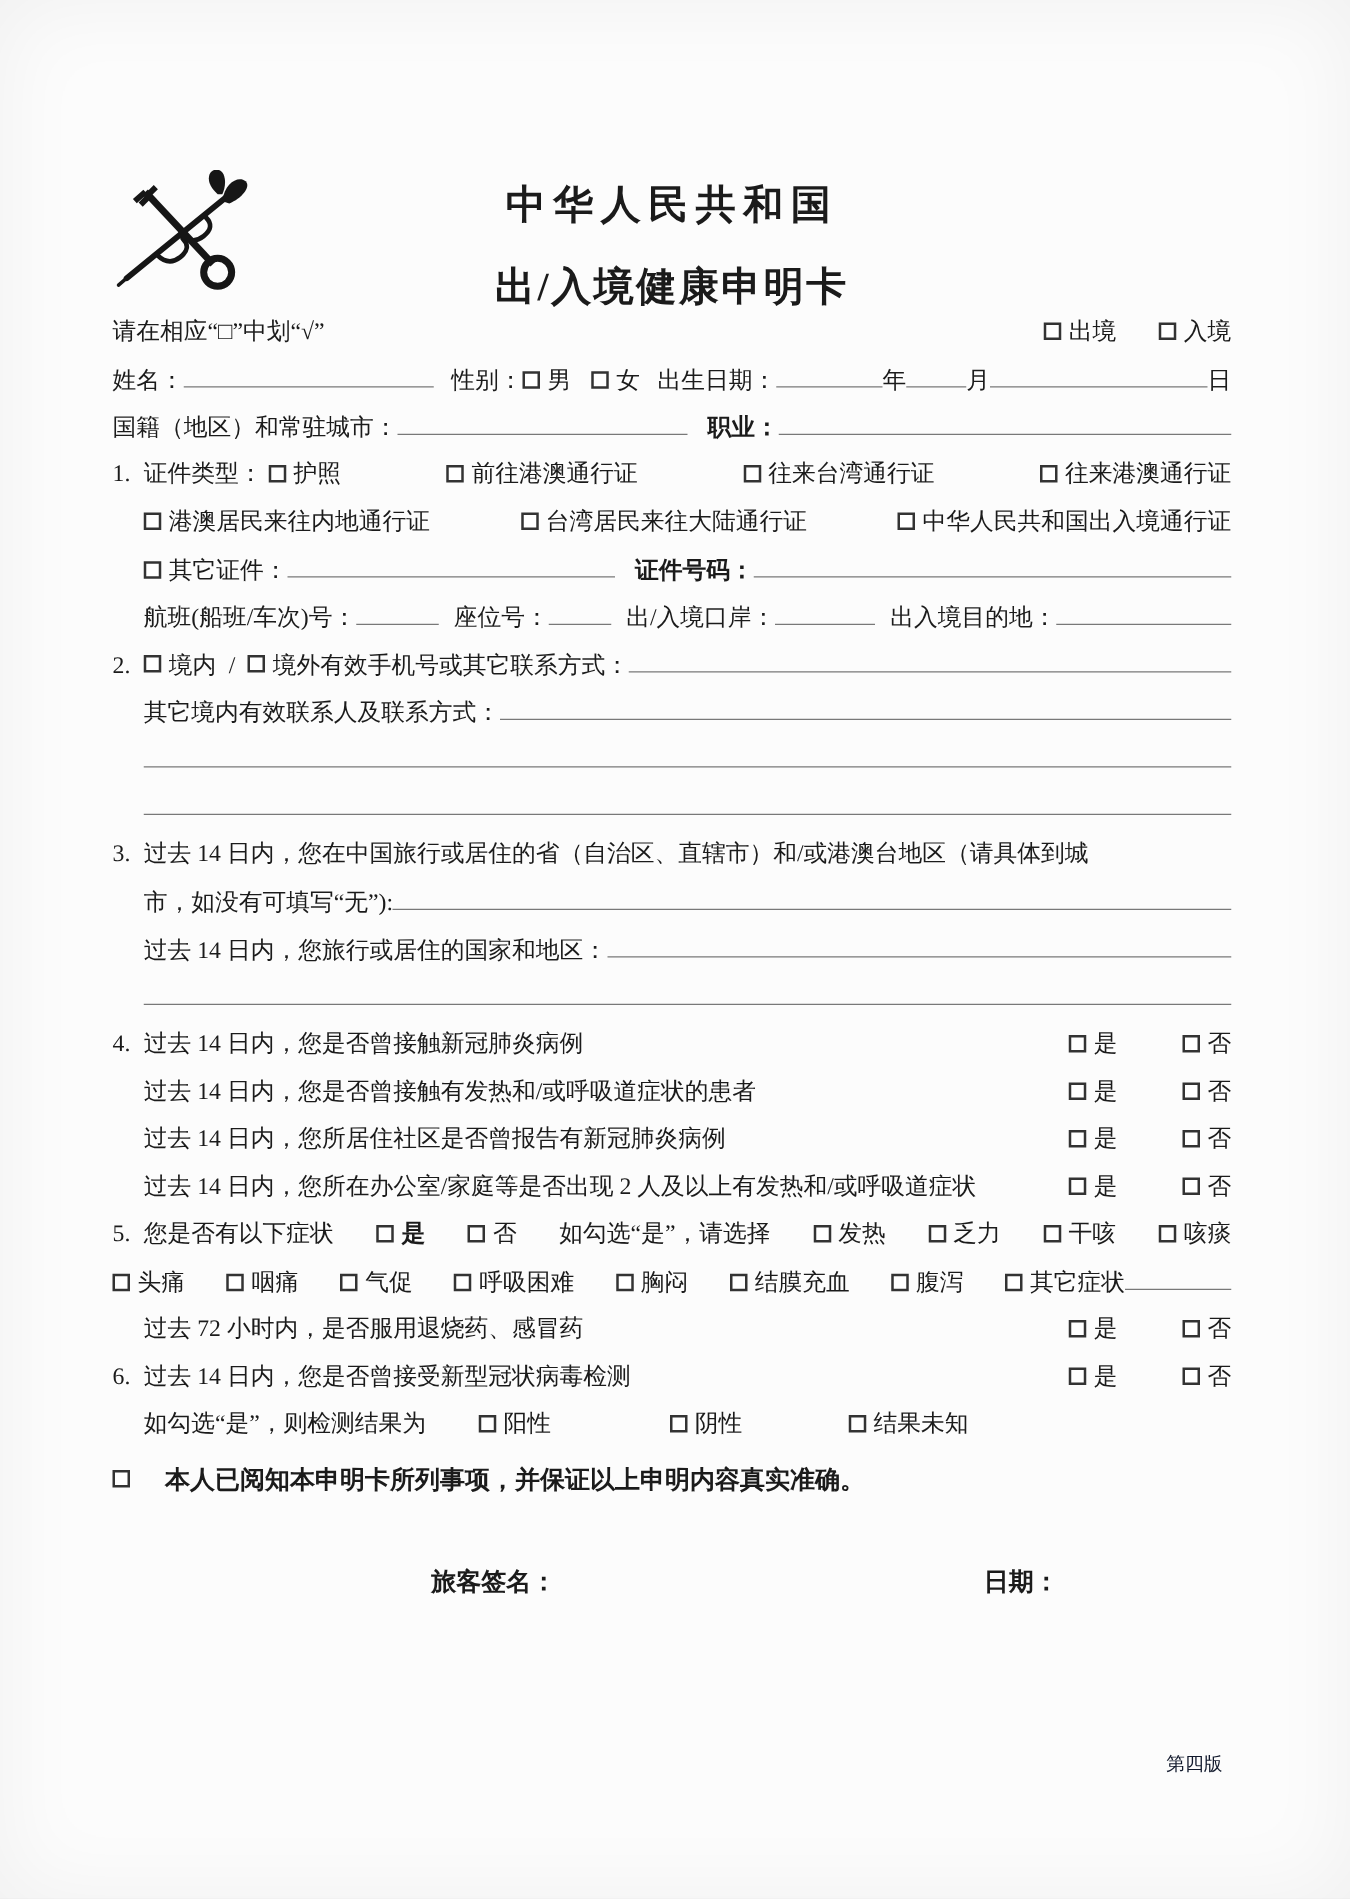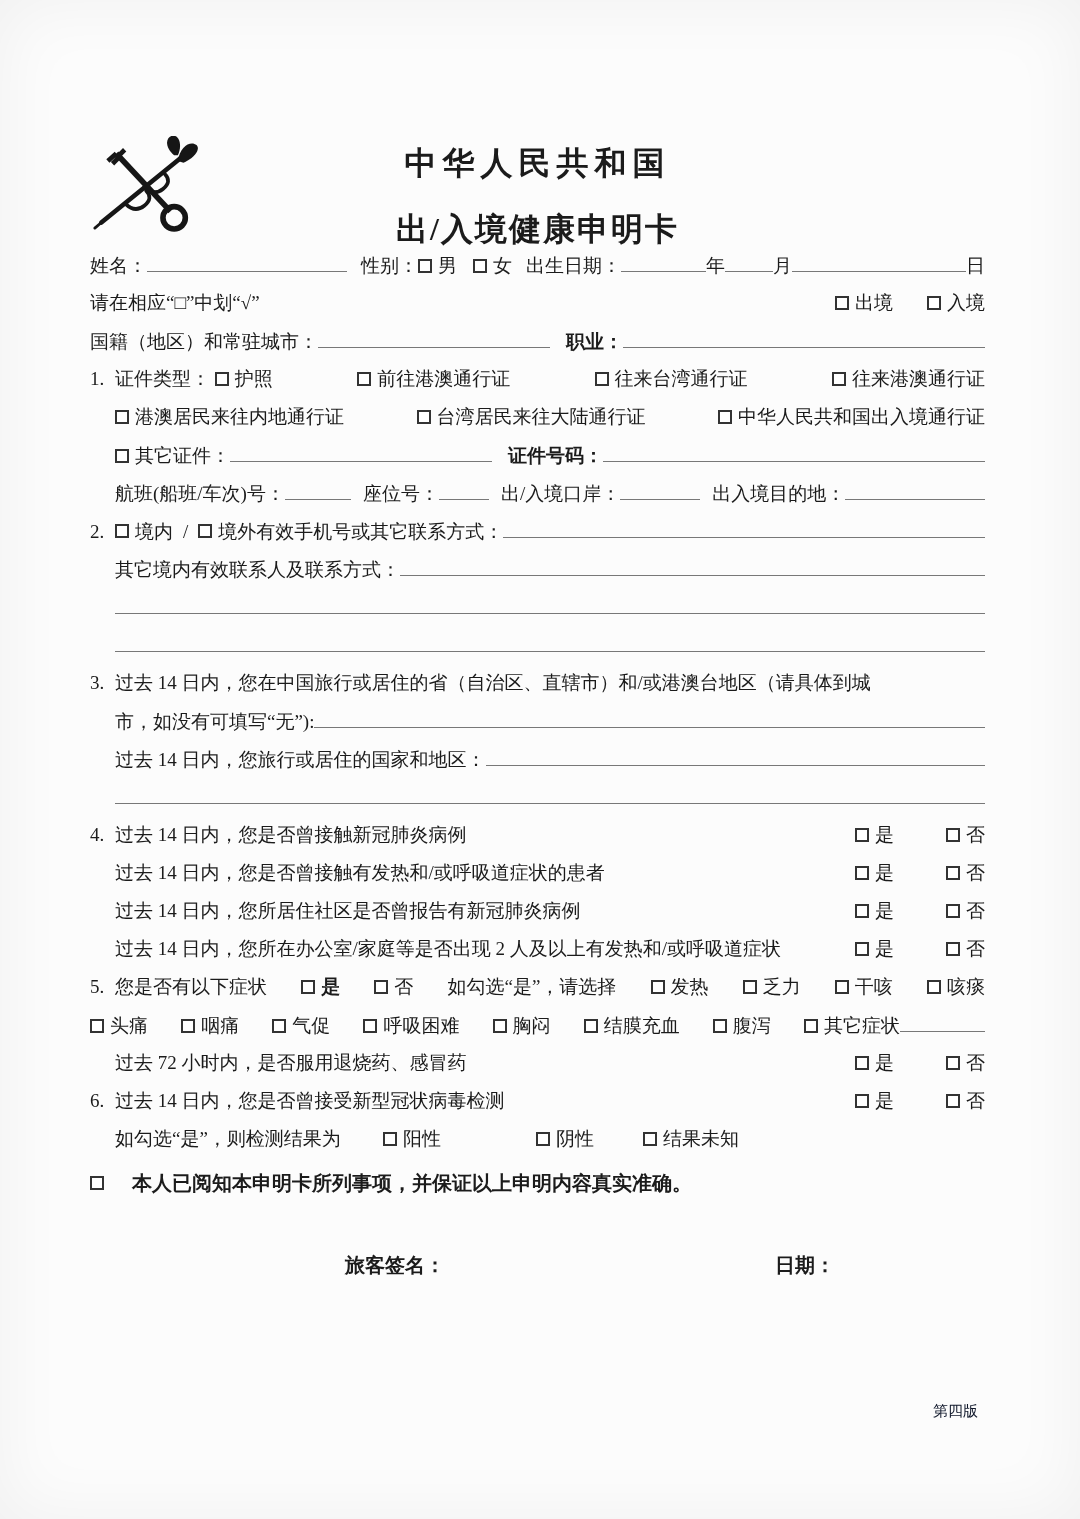--- a/index.html
+++ b/index.html
@@ -21,21 +21,21 @@
       margin-right:6px;vertical-align:-1px;flex:none;}
   .blank{display:inline-block;height:20px;border-bottom:1.5px solid #787878;flex:none;}
   .grow{flex:1 1 auto;width:auto;}
   .opt{white-space:nowrap;}
   .yn{margin-left:auto;flex:none;display:flex;width:130px;justify-content:space-between;}
   .spread{justify-content:space-between;}
   .b{font-weight:700;}.ml12{margin-left:12px;}.ml14{margin-left:14px;}.ml16{margin-left:16px;}
   .sep{margin:0 10px;}
   .decl{font-size:20px;font-weight:700;height:46px;margin-top:6px;gap:16px;}
   .decl .cb{margin-right:12px;}
-  .sigrow{display:flex;font-size:20px;font-weight:700;margin-top:36px;align-items:baseline;}
+  .sigrow{display:flex;font-size:20px;font-weight:700;margin-top:36px;align-items:baseline;gap:12px;}
   .sig-pass{margin-left:255px;}
   .sig-date{margin-left:330px;}
   .edition{position:absolute;right:102px;top:1402px;font-size:15px;color:#0f172a;}
 </style>
 </head>
 <body>
 
 <div class="page">
 
   <span class="logo">
@@ -56,43 +56,43 @@
     </svg>
   </span>
 
   <div class="titles">
     <div class="title-1">中华人民共和国</div>
     <div class="title-2">出/入境健康申明卡</div>
   </div>
 
 
   <div class="line">
+    <span>请在相应“□”中划“√”</span>
+    <span class="yn" style="width:150px">
+      <span class="opt"><span class="cb"></span><span>出境</span></span>
+      <span class="opt"><span class="cb"></span><span>入境</span></span>
+    </span>
+  </div>
+
+  <div class="line">
     <span>姓名：</span>
     <span class="blank" style="width:200px"></span>
     <span class="ml14">性别：</span>
     <span class="opt"><span class="cb"></span><span>男</span></span>
     <span class="opt ml16"><span class="cb"></span><span>女</span></span>
     <span class="ml14">出生日期：</span>
     <span class="blank" style="width:85px"></span>
     <span>年</span>
     <span class="blank" style="width:48px"></span>
     <span>月</span>
     <span class="blank grow"></span>
     <span>日</span>
   </div>
 
   <div class="line">
-    <span>请在相应“□”中划“√”</span>
-    <span class="yn" style="width:150px">
-      <span class="opt"><span class="cb"></span><span>出境</span></span>
-      <span class="opt"><span class="cb"></span><span>入境</span></span>
-    </span>
-  </div>
-
-  <div class="line">
     <span>国籍（地区）和常驻城市：</span>
     <span class="blank" style="width:232px"></span>
     <span class="b ml16">职业：</span>
     <span class="blank grow"></span>
   </div>
 
   <div class="line spread">
     <span class="opt">
       <span class="num">1.</span><span>证件类型：</span>
       <span class="cb"></span><span>护照</span>
@@ -224,21 +224,21 @@
     <span>过去 14 日内，您是否曾接受新型冠状病毒检测</span>
     <span class="yn">
       <span class="opt"><span class="cb"></span><span>是</span></span>
       <span class="opt"><span class="cb"></span><span>否</span></span>
     </span>
   </div>
   <div class="line ind">
     <span>如勾选“是”，则检测结果为</span>
     <span class="opt" style="margin-left:42px"><span class="cb"></span><span>阳性</span></span>
     <span class="opt" style="margin-left:95px"><span class="cb"></span><span>阴性</span></span>
-    <span class="opt" style="margin-left:49px"><span class="cb"></span><span>结果未知</span></span>
+    <span class="opt" style="margin-left:85px"><span class="cb"></span><span>结果未知</span></span>
   </div>
 
   <div class="line decl">
     <span class="cb"></span>
     <span>本人已阅知本申明卡所列事项，并保证以上申明内容真实准确。</span>
   </div>
 
   <div class="sigrow">
     <span class="sig-pass">旅客签名：</span>
     <span class="sig-date">日期：</span>

